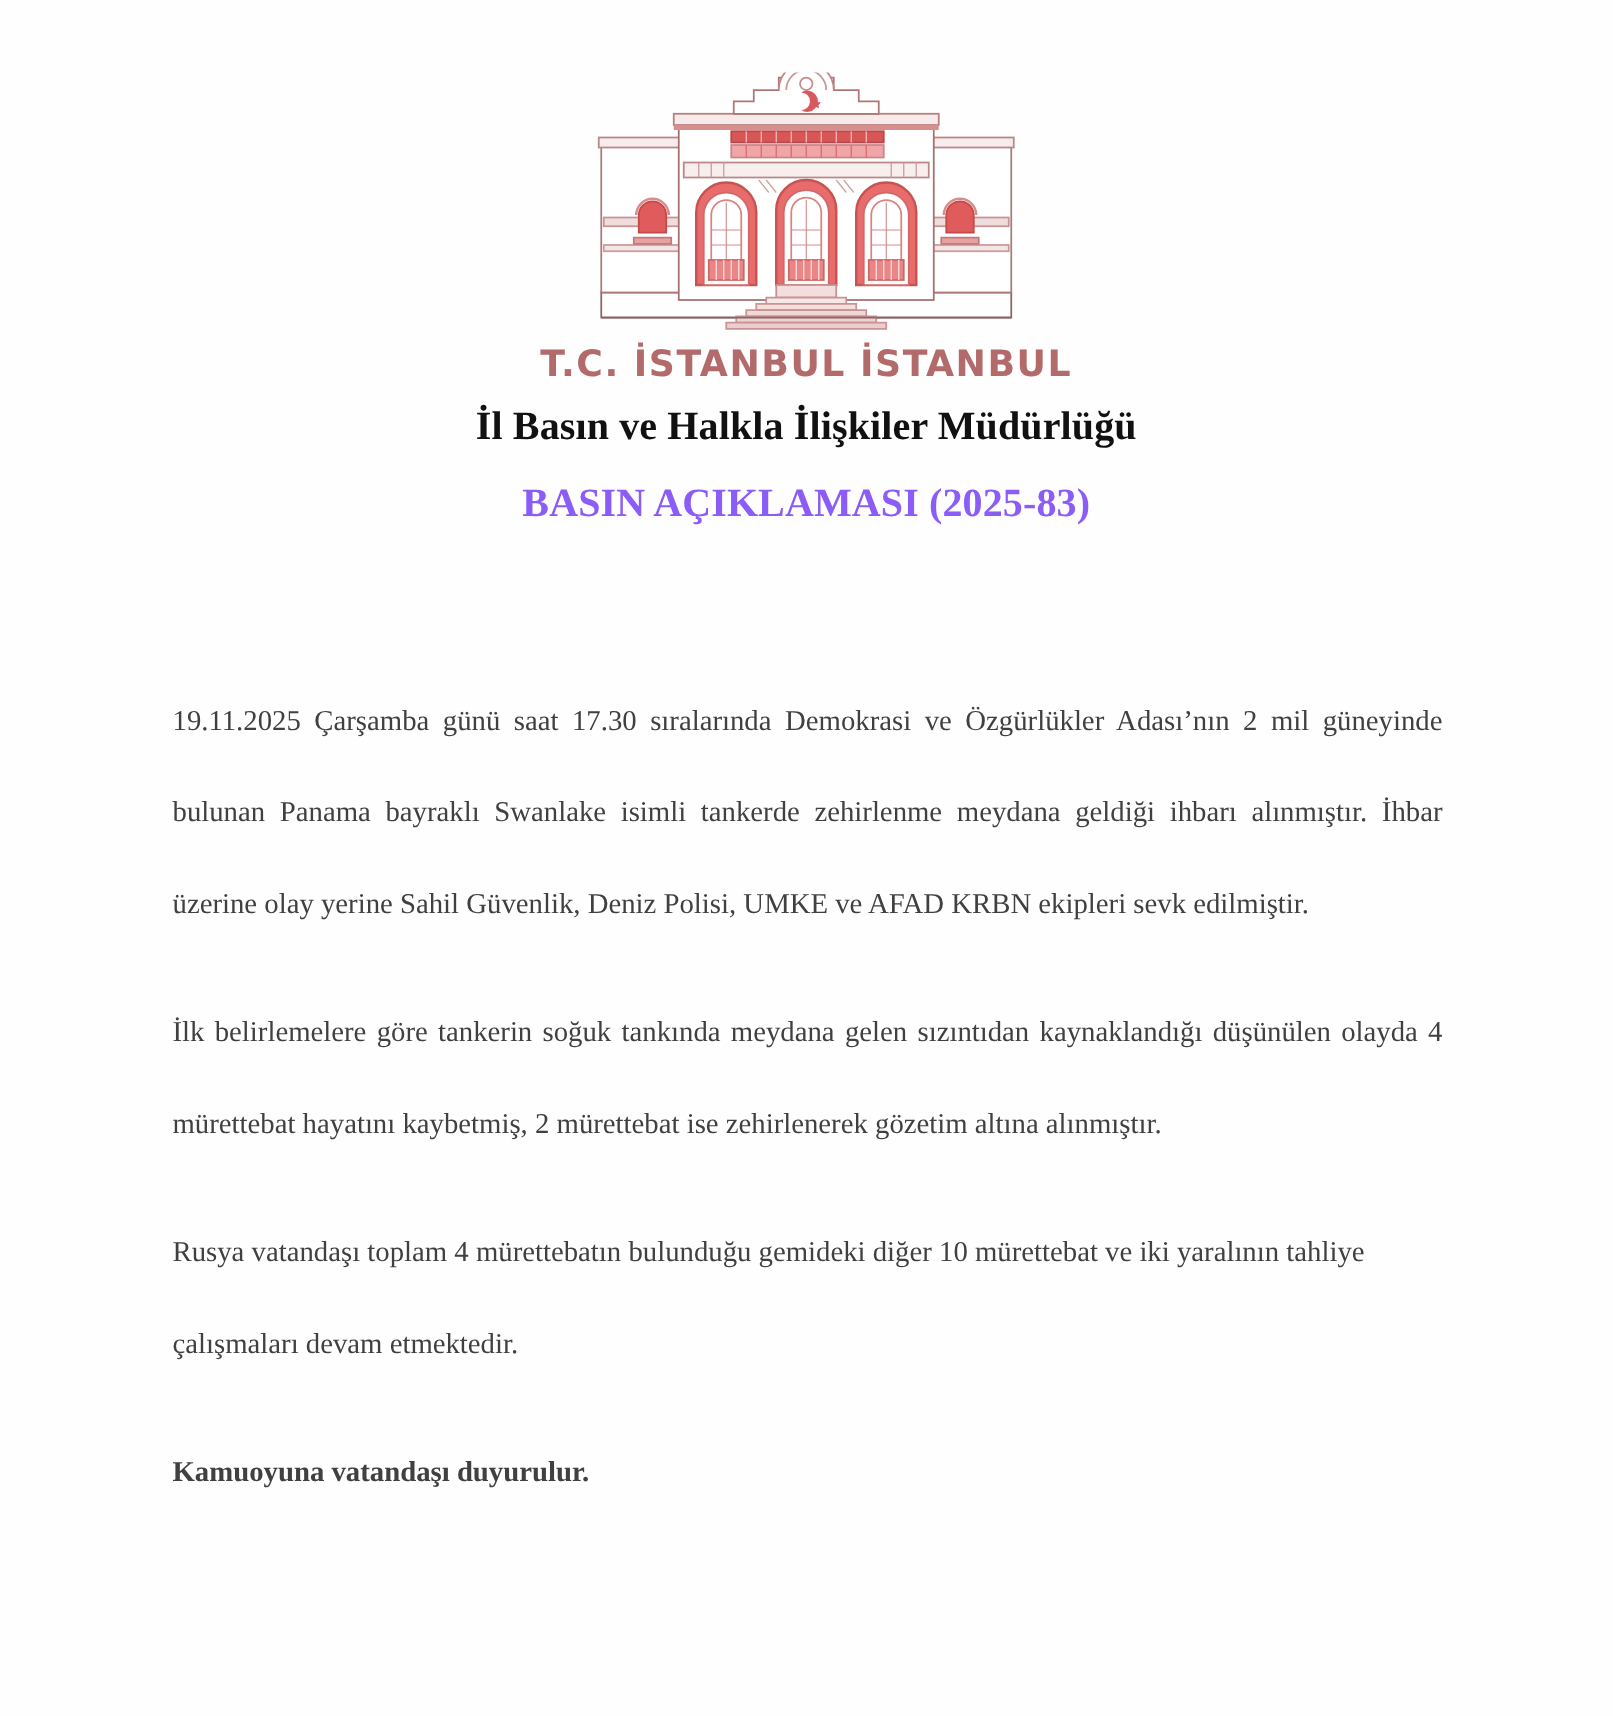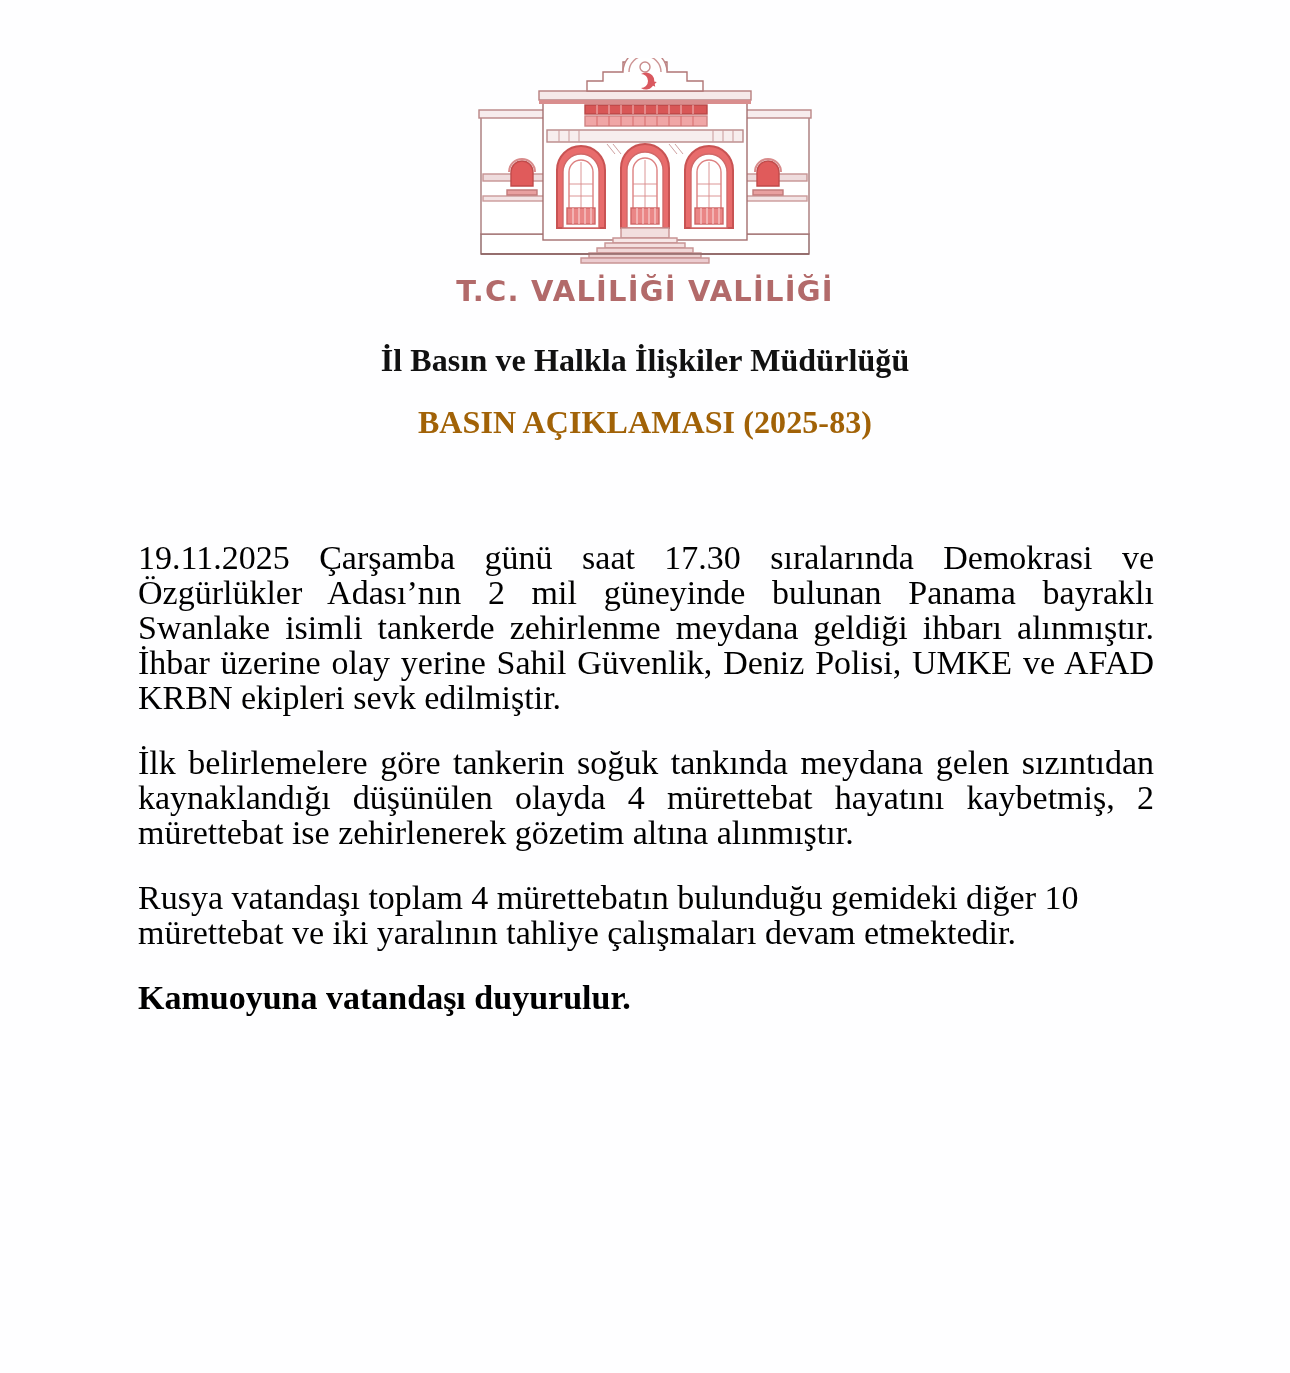--- a/index.html
+++ b/index.html
@@ -44,54 +44,54 @@
     font-size: 29px;
     font-weight: 700;
     letter-spacing: 1.2px;
     color: #b26a6a;
     white-space: nowrap;
   }
 
   
   .headings {
     position: absolute;
-    top: 340px;
+    top: 320px;
     left: 0;
     width: 1290px;
     text-align: center;
   }
   .heading-1 {
     font-size: 32px;
     font-weight: 700;
     line-height: 40px;
     letter-spacing: 0.1px;
     color: #111111;
   }
   .heading-2 {
     margin-top: 22px;
     font-size: 32px;
     font-weight: 700;
     line-height: 40px;
     letter-spacing: 0.1px;
-    color: #a16207;
+    color: #8b5cf6;
   }
 
   
   .body-block {
     position: absolute;
     top: 540px;
     left: 138px;
     width: 1016px;
   }
   .para {
-    font-size: 34px;
-    line-height: 35px;
+    font-size: 23px;
+    line-height: 73px;
     text-align: justify;
     text-justify: inter-word;
-    color: #000000;
+    color: #404040;
     margin: 0 0 30px 0;
   }
   .para:last-child { margin-bottom: 0; }
   .para.bold {
     font-weight: 700;
     text-align: left;
   }
   .para.plain {
     text-align: left;
   }
@@ -239,21 +239,21 @@
         <path d="M144 180 h64 v5 h-64 z" fill="#f7e7e7" stroke="#c89494"></path>
         <path d="M136 185 h80 v5 h-80 z" fill="#f4dfdf" stroke="#c89494"></path>
         <path d="M128 190 h96 v5 h-96 z" fill="#f1d8d8" stroke="#c89494"></path>
         <path d="M120 195 h112 v5 h-112 z" fill="#eed2d2" stroke="#c89494"></path>
         <path d="M112 200 h128 v5 h-128 z" fill="#ecccd0" stroke="#c89494"></path>
 
         <line x1="12" y1="196" x2="340" y2="196" stroke="#8d6363" stroke-width="1.4"></line>
       </g>
     </svg>
 
-    <div class="logo-caption">T.C. VALİLİĞİ VALİLİĞİ</div>
+    <div class="logo-caption">T.C. İSTANBUL İSTANBUL</div>
   </div>
 
   <div class="headings">
     <div class="heading-1">İl Basın ve Halkla İlişkiler Müdürlüğü</div>
     <div class="heading-2">BASIN AÇIKLAMASI (2025-83)</div>
   </div>
 
   <div class="body-block">
     <p class="para">19.11.2025 Çarşamba günü saat 17.30 sıralarında Demokrasi ve Özgürlükler Adası’nın 2 mil güneyinde bulunan Panama bayraklı Swanlake isimli tankerde zehirlenme meydana geldiği ihbarı alınmıştır. İhbar üzerine olay yerine Sahil Güvenlik, Deniz Polisi, UMKE ve AFAD KRBN ekipleri sevk edilmiştir.</p>
     <p class="para">İlk belirlemelere göre tankerin soğuk tankında meydana gelen sızıntıdan kaynaklandığı düşünülen olayda 4 mürettebat hayatını kaybetmiş, 2 mürettebat ise zehirlenerek gözetim altına alınmıştır.</p>

